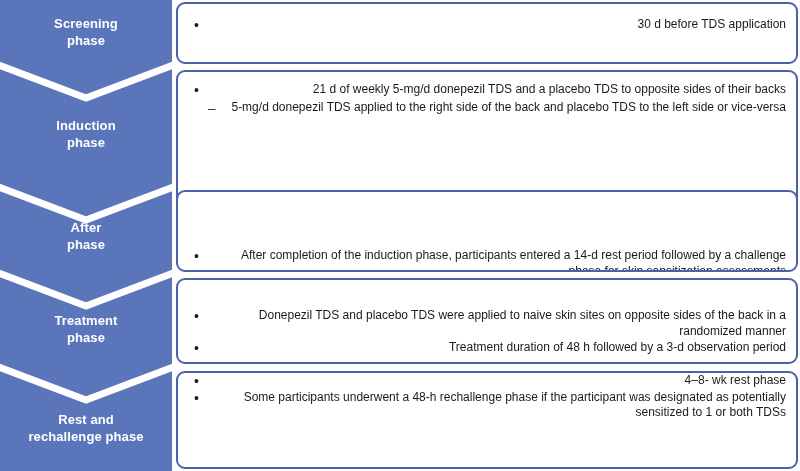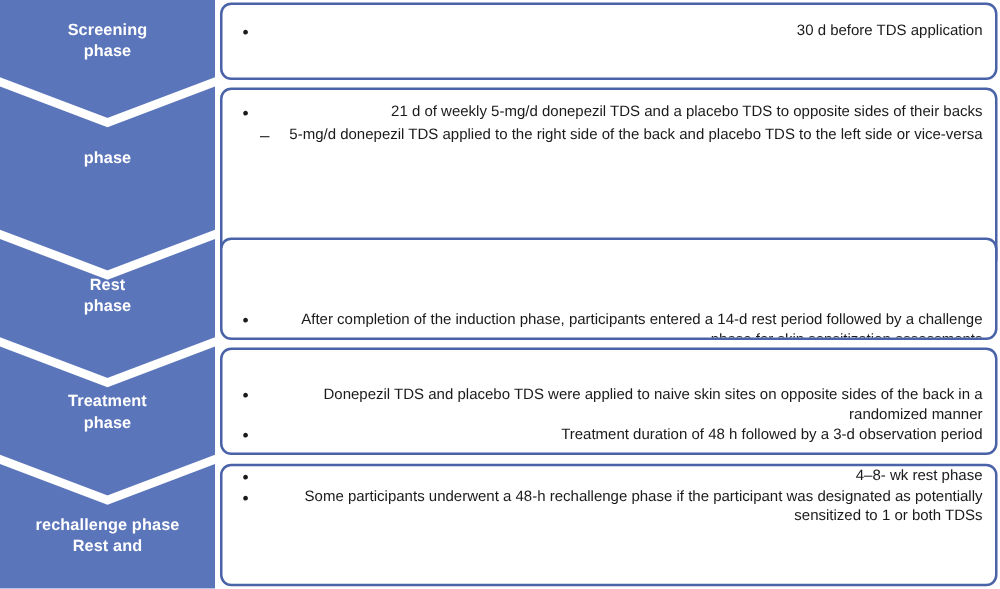--- a/index.html
+++ b/index.html
@@ -108,36 +108,37 @@
         <polyline points="-4,366 86,400 176,366"></polyline>
       </g>
     </svg>
 
     <div class="phase-label" style="top:16px;">
       <div>Screening</div>
       <div>phase</div>
     </div>
 
     <div class="phase-label" style="top:118px;">
+      <div>Induction</div>
       <div>phase</div>
     </div>
 
     <div class="phase-label" style="top:220px;">
-      <div>Rest</div>
+      <div>After</div>
       <div>phase</div>
     </div>
 
     <div class="phase-label" style="top:313px;">
       <div>Treatment</div>
       <div>phase</div>
     </div>
 
     <div class="phase-label" style="top:412px;">
+      <div>Rest and</div>
       <div>rechallenge phase</div>
-      <div>Rest and</div>
     </div>
   </div>
 
   <div class="box" style="top:2px; height:62px;">
     <div class="box-inner" style="padding-top:13px;">
       <ul class="bullets">
         <li class="lvl1">30 d before TDS application</li>
       </ul>
     </div>
   </div>

